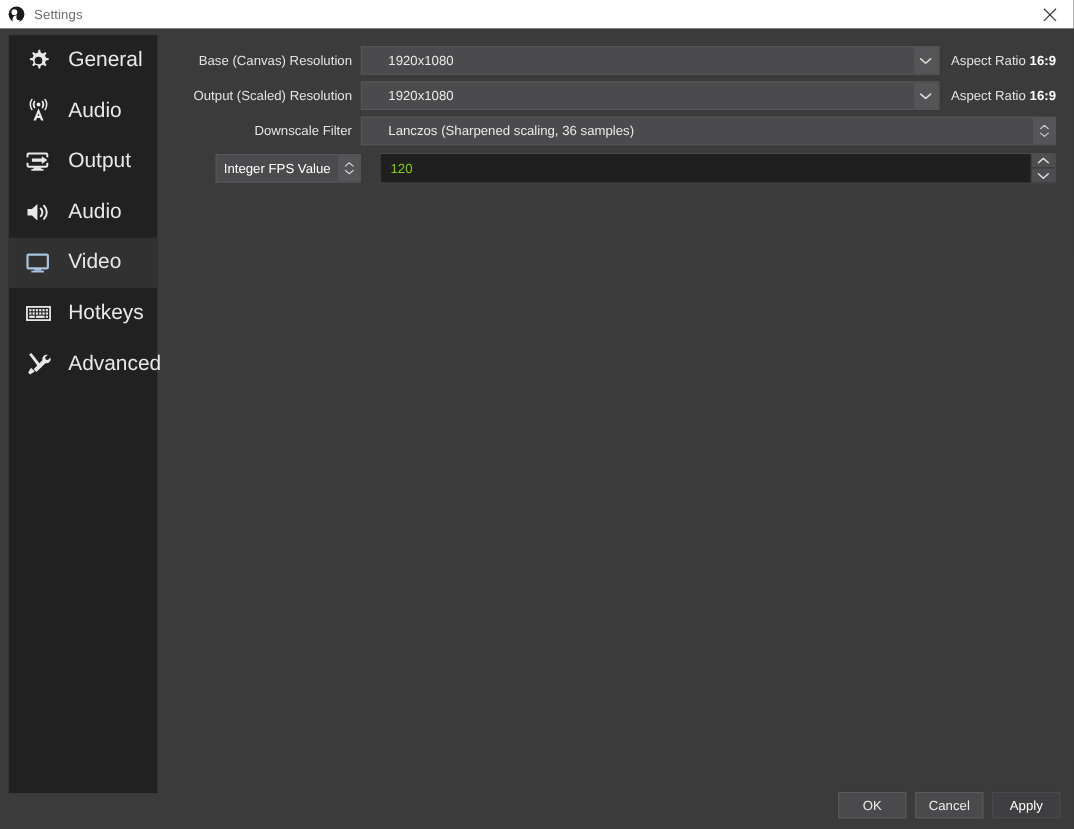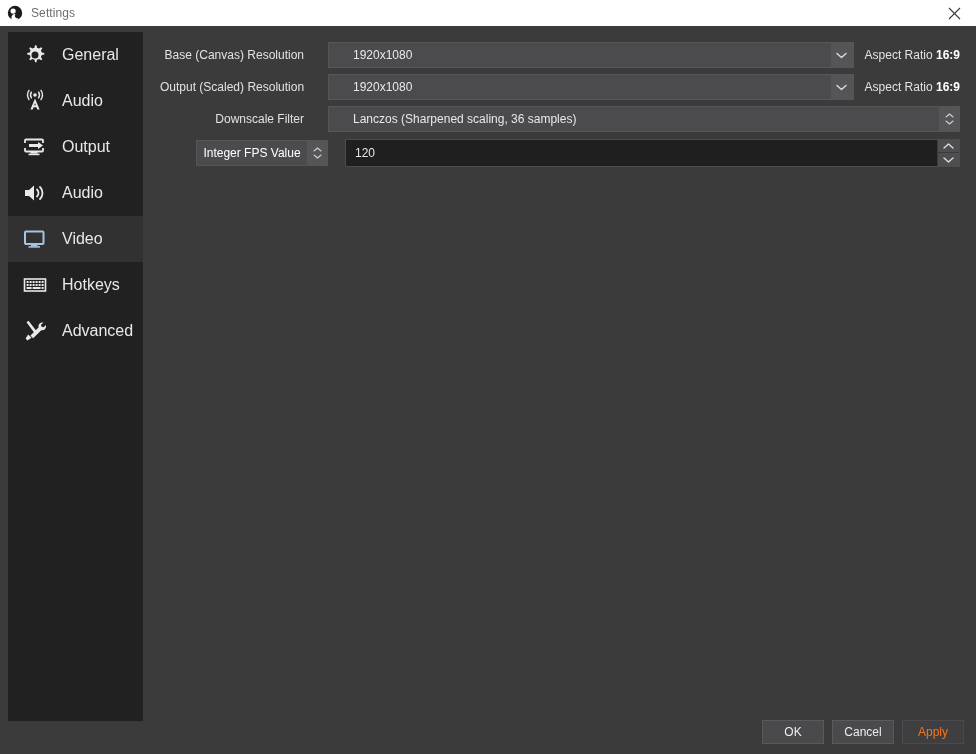--- a/index.html
+++ b/index.html
@@ -57,38 +57,38 @@
   }
   .nav-item.selected { background: #313131; }
   .nav-icon {
     width: 30px; height: 30px;
     flex: 0 0 auto;
     display: flex; align-items: center; justify-content: center;
     margin-right: 12px;
   }
   .nav-icon svg { display: block; }
   .nav-label {
-    font-size: 16px;
+    font-size: 19px;
     color: #e8e8e8;
   }
 
   
   .form {
     position: absolute; left: 160px; top: 16px;
     width: 800px;
   }
   .row {
     display: flex; align-items: center;
     height: 26px;
     margin-bottom: 6px;
   }
   .row-label {
     width: 168px;
     text-align: right;
-    padding-right: 24px;
+    padding-right: 8px;
     font-size: 12px;
     color: #e2e2e2;
     flex: 0 0 auto;
     white-space: nowrap;
   }
 
   
   .combo {
     position: relative;
     height: 26px;
@@ -140,21 +140,21 @@
     position: relative;
     height: 28px;
     background: #1f1f1f;
     border: 1px solid #4c4c4f;
     display: flex; align-items: center;
     flex: 1 1 auto;
     min-width: 0;
   }
   .spinbox-value {
     font-size: 12px;
-    color: #e5e5e5;
+    color: #84cc16;
     padding-left: 9px;
     flex: 1 1 auto;
   }
   .spin-btns {
     width: 22px; height: 26px;
     flex: 0 0 auto;
     display: flex; flex-direction: column;
   }
   .spin-btn {
     flex: 1 1 50%;
@@ -193,21 +193,21 @@
     background: #4a4a4d;
     border: 1px solid #5a5a5d;
     color: #ededed;
     font-size: 12px;
     display: flex; align-items: center; justify-content: center;
     cursor: default;
   }
   .btn.disabled {
     background: #3f3f42;
     border-color: #4a4a4d;
-    color: #f97316;
+    color: #ffffff;
   }
 </style>
 </head>
 <body>
 
 <div class="titlebar">
   <span class="titlebar-icon">
     <svg width="16" height="16" viewBox="0 0 16 16">
       <circle cx="8" cy="8" r="7.2" fill="#1b1b1b"></circle>
       <circle cx="6.1" cy="6.1" r="2.6" fill="#ffffff"></circle>

